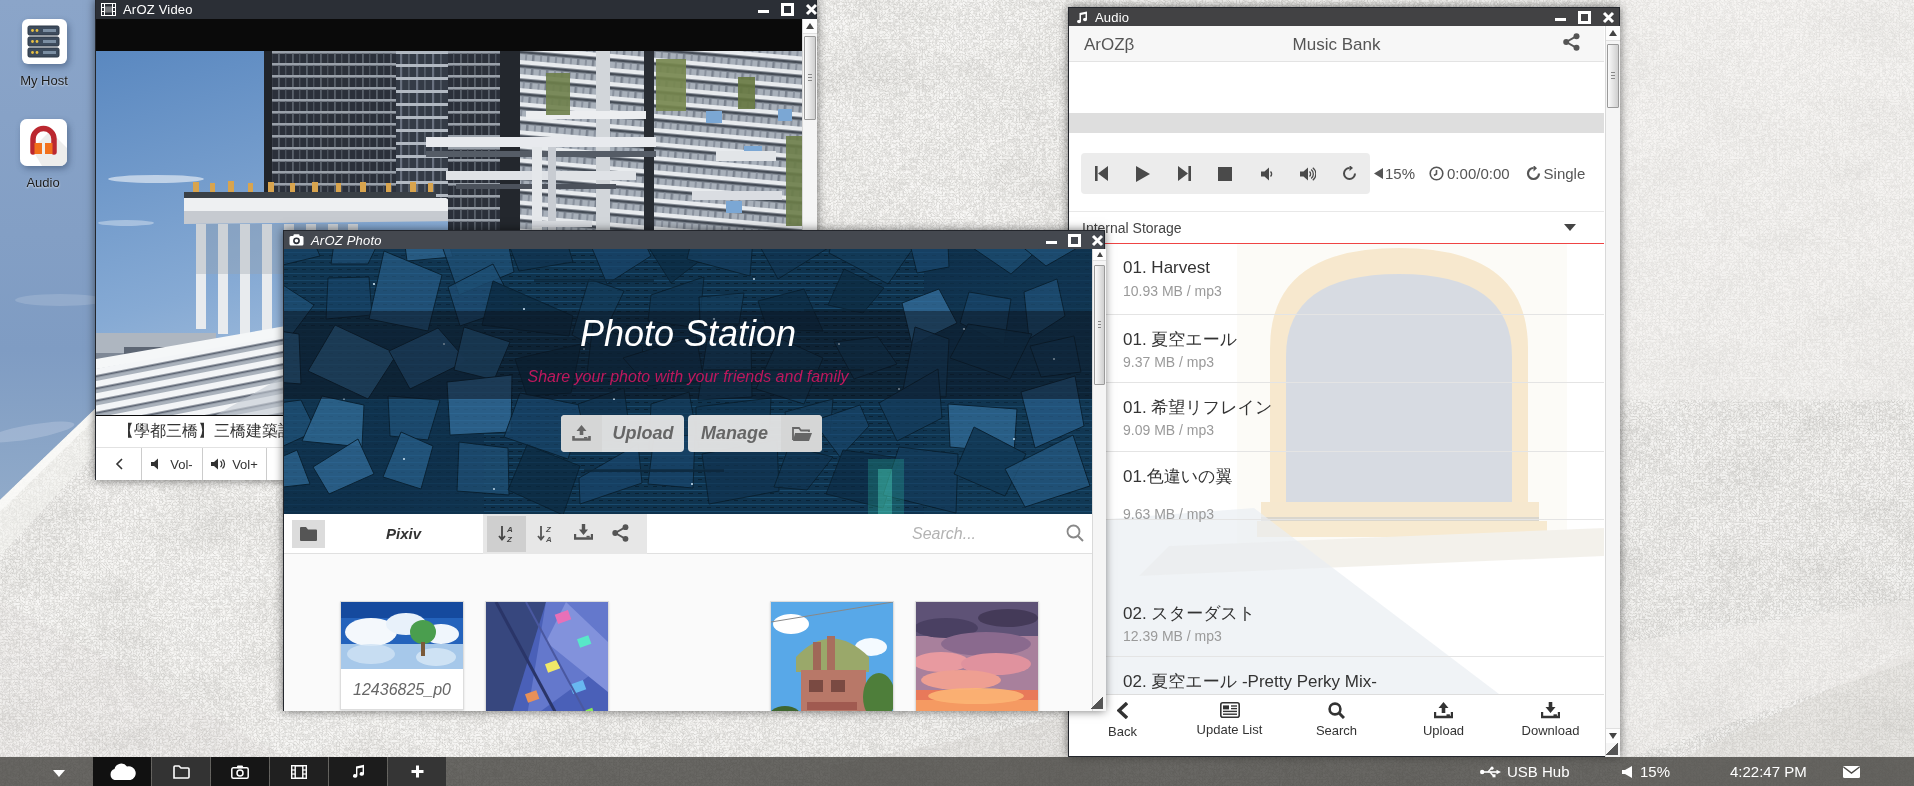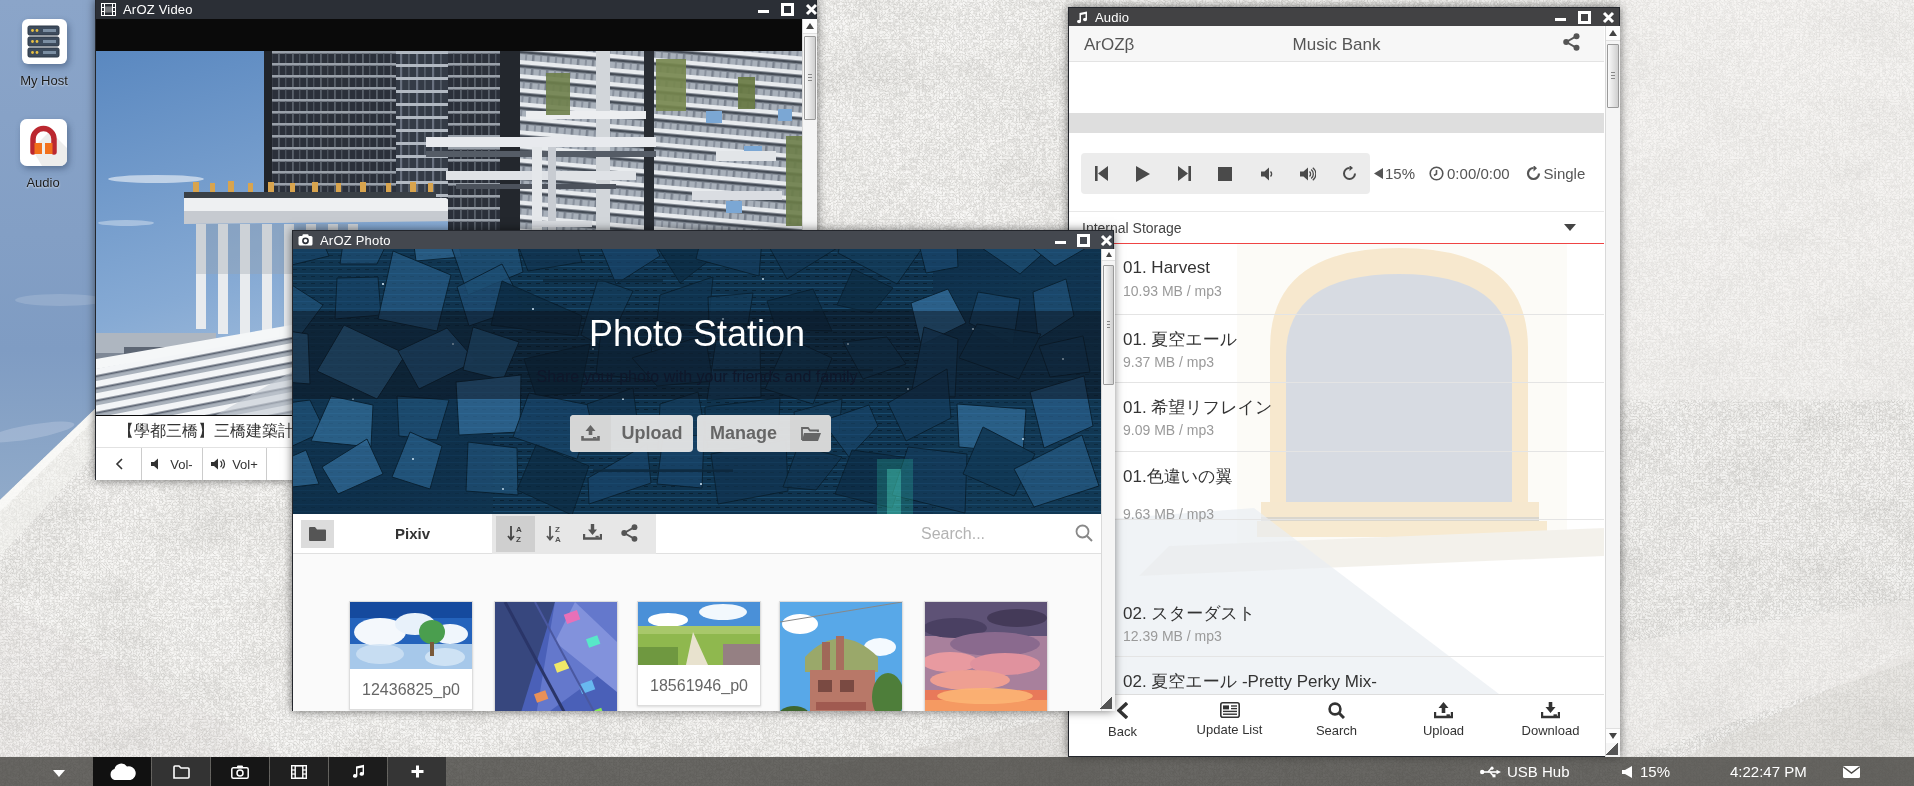--- a/index.html
+++ b/index.html
@@ -43,25 +43,25 @@
   .au-cbtn { flex:1; display:flex; align-items:center; justify-content:center; }
   #au-ctxt { position:absolute; left:305px; top:145px; height:41px; display:flex; align-items:center; font-size:15px; color:#555; }
   #au-store { position:absolute; left:0; top:203px; width:535px; height:33px; border-top:1px solid #e8e8e8; border-bottom:1px solid #ef4444; font-size:14px; color:#444; }
   #au-list { position:absolute; left:0; top:236px; width:535px; height:450px; overflow:hidden; background:#fff; }
   .au-row { position:absolute; left:0; width:535px; border-bottom:1px solid #e4e4e4; }
   .au-t1 { position:absolute; left:54px; font-size:17px; color:#333; }
   .au-t2 { position:absolute; left:54px; font-size:14px; color:#9a9a9a; }
   #au-foot { position:absolute; left:0; top:686px; width:535px; height:62px; background:#fff; border-top:1px solid #ddd; display:flex; }
   .au-fcol { flex:1; text-align:center; padding-top:7px; font-size:13px; color:#333; }
   
-  #win-photo { left:292px; top:230px; width:822px; height:481px; background:#fff; z-index:3; }
+  #win-photo { left:283px; top:230px; width:822px; height:481px; background:#fff; z-index:3;font-style:italic; }
   #ph-hero { position:absolute; left:0; top:18px; width:808px; height:265px; overflow:hidden; }
   #ph-band { position:absolute; left:0; top:62px; width:808px; height:88px; background:rgba(10,16,24,0.45); }
   #ph-title { position:absolute; left:0; top:64px; width:808px; text-align:center; color:#fff; font-size:36px; }
-  #ph-sub { position:absolute; left:0; top:119px; width:808px; text-align:center; color:#0f172a; font-size:16px; }
+  #ph-sub { position:absolute; left:0; top:119px; width:808px; text-align:center; color:#be185d; font-size:16px; }
   .ph-btn { position:absolute; top:166px; height:37px; background:rgba(228,228,228,0.96); border-radius:4px; display:flex; align-items:center; font-size:18px; color:#666; font-weight:bold; }
   #ph-toolbar { position:absolute; left:0; top:283px; width:808px; height:40px; background:#fff; border-bottom:1px solid #e0e0e0; }
   #ph-content { position:absolute; left:0; top:323px; width:808px; height:157px; background:#fafafa; overflow:hidden; }
   .pcard { position:absolute; top:47px; width:124px; background:#fff; border:1px solid #ddd; box-shadow:0 1px 2px rgba(0,0,0,0.12); }
   .pname { text-align:center; font-size:16px; color:#666; padding:8px 0 10px 0; white-space:nowrap; }
 </style>
 </head>
 <body>
 <div id="stage">
   <div id="bg-texture" class="abs" style="left:0;top:0;width:1914px;height:786px;">
@@ -749,33 +749,20 @@
           <rect x="70" y="10" width="14" height="10" fill="#e870b8" transform="rotate(-20 77 15)"></rect>
           <rect x="92" y="35" width="12" height="9" fill="#58e8c8" transform="rotate(-20 98 39)"></rect>
           <rect x="60" y="60" width="13" height="9" fill="#f0e868" transform="rotate(-20 66 64)"></rect>
           <rect x="85" y="80" width="14" height="10" fill="#68b8f0" transform="rotate(-20 92 85)"></rect>
           <rect x="40" y="90" width="12" height="9" fill="#e89058" transform="rotate(-20 46 94)"></rect>
           <rect x="95" y="108" width="13" height="9" fill="#8ae858" transform="rotate(-20 101 112)"></rect>
           <line x1="10" y1="0" x2="80" y2="130" stroke="#2a3568" stroke-width="3"></line>
           <line x1="40" y1="0" x2="110" y2="130" stroke="#4a58a0" stroke-width="2"></line>
         </svg>
       </div>
-      <div class="pcard" style="left:344px;">
-        <svg width="122" height="63" viewBox="0 0 122 63">
-          <rect width="122" height="26" fill="#4a90d8"></rect>
-          <ellipse cx="30" cy="18" rx="20" ry="7" fill="#fff"></ellipse>
-          <ellipse cx="85" cy="10" rx="24" ry="8" fill="#f2f8fd"></ellipse>
-          <rect y="24" width="122" height="39" fill="#8fb84e"></rect>
-          <rect y="24" width="122" height="8" fill="#a8c86a"></rect>
-          <polygon points="55,30 70,63 48,63" fill="#e8e2ce"></polygon>
-          <rect x="0" y="45" width="40" height="18" fill="#6f9840"></rect>
-          <rect x="85" y="42" width="37" height="21" fill="#97689a" opacity="0.7"></rect>
-        </svg>
-        <div class="pname">18561946_p0</div>
-      </div>
       <div class="pcard" style="left:486px;height:132px;">
         <svg width="122" height="130" viewBox="0 0 122 130">
           <rect width="122" height="130" fill="#58a8e8"></rect>
           <ellipse cx="20" cy="22" rx="18" ry="10" fill="#fff"></ellipse>
           <ellipse cx="100" cy="45" rx="16" ry="9" fill="#f4faff"></ellipse>
           <ellipse cx="45" cy="60" rx="14" ry="8" fill="#fff" opacity="0.9"></ellipse>
           <path d="M25 55 Q60 18 98 55 L98 70 L25 70 Z" fill="#9aa86a"></path>
           <rect x="30" y="68" width="65" height="62" fill="#b87868"></rect>
           <rect x="38" y="78" width="14" height="12" fill="#7a4a42"></rect>
           <rect x="60" y="78" width="14" height="12" fill="#7a4a42"></rect>

